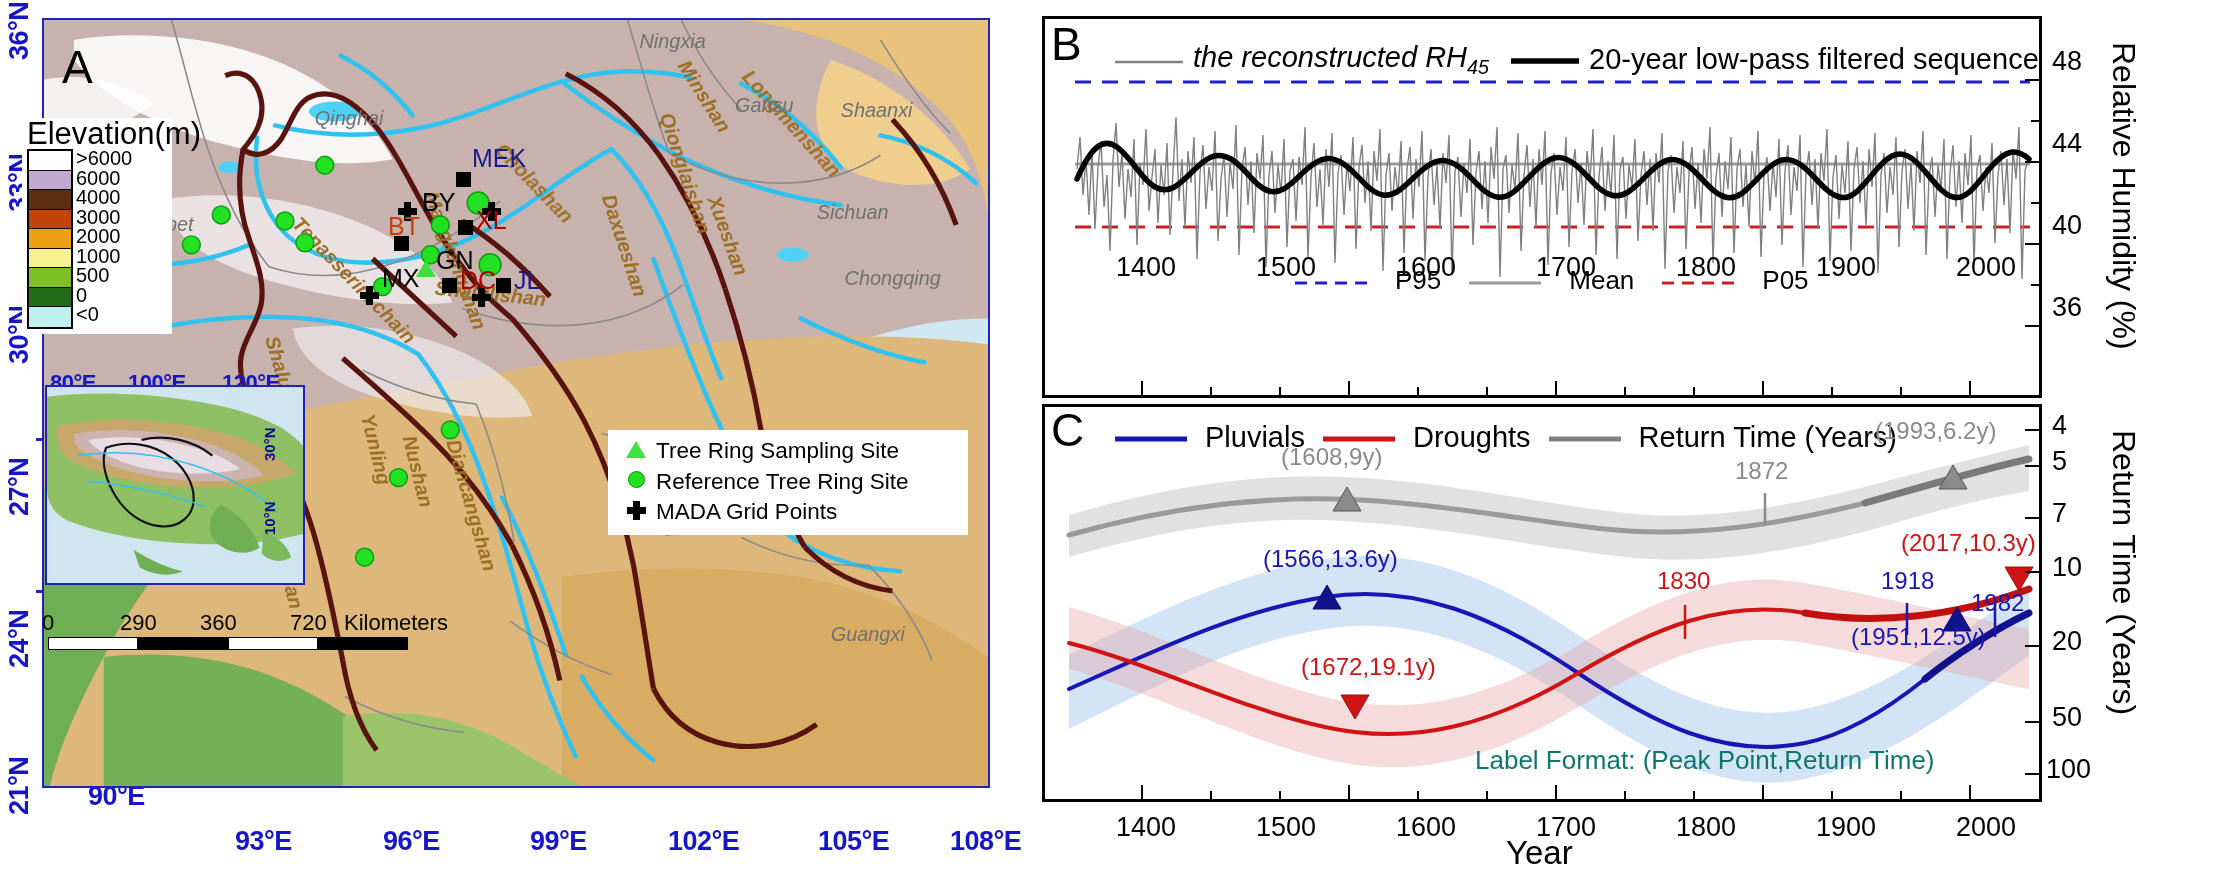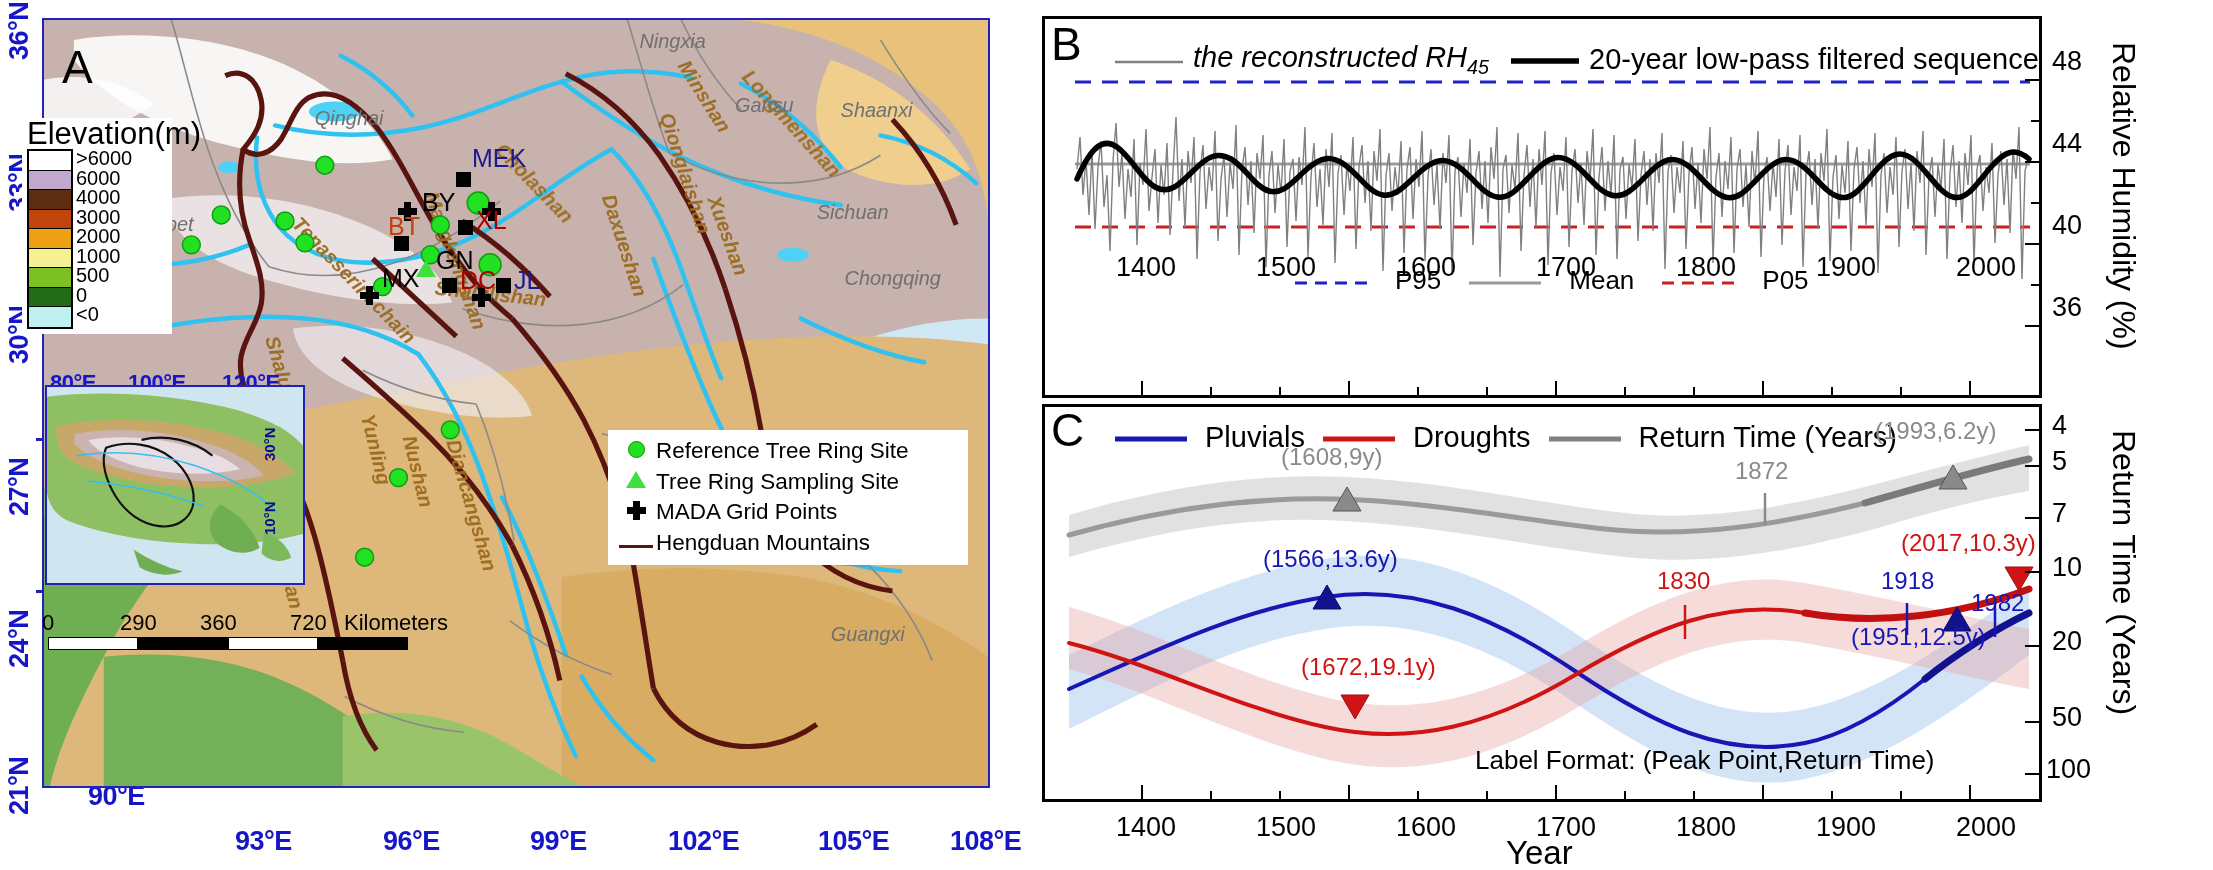--- a/index.html
+++ b/index.html
@@ -103,21 +103,21 @@
   .lg-txt { font-size:29px; color:#000; white-space:nowrap; }
 
   #legendB2 { position:absolute; left:250px; top:246px; display:flex; align-items:center; gap:28px; }
   .lg2-txt { font-size:26px; color:#000; }
 
   
   #legendC { position:absolute; left:70px; top:14px; display:flex; align-items:center; gap:18px; }
   .lgc-txt { font-size:29px; color:#000; white-space:nowrap; }
 
   .annot { position:absolute; font-size:24px; white-space:nowrap; }
-  #labelFormat { position:absolute; font-size:26px; color:#000000; white-space:nowrap; }
+  #labelFormat { position:absolute; font-size:26px; color:#0f766e; white-space:nowrap; }
 
   .italic { font-style:italic; }
   .sub { font-size:0.68em; vertical-align:-0.35em; font-style:italic; }
 </style>
 </head>
 <body>
 
 <div id="figure">
 
   <div id="panelA">
@@ -389,34 +389,30 @@
       <div id="scaleTicks">
         <div class="sb-seg" style="left:0px;   width:90px; background:#fff;"></div>
         <div class="sb-seg" style="left:90px;  width:90px; background:#000;"></div>
         <div class="sb-seg" style="left:180px; width:90px; background:#fff;"></div>
         <div class="sb-seg" style="left:270px; width:90px; background:#000;"></div>
       </div>
     </div>
 
     <div id="mapLegend">
       <div class="mleg-row">
+        <span class="mleg-sym"><span class="sym-tri"></span></span>
+        <span class="mleg-txt">Tree Ring Sampling Site</span>
+      </div>
+      <div class="mleg-row">
         <span class="mleg-sym"><span class="sym-circle"></span></span>
         <span class="mleg-txt">Reference Tree Ring Site</span>
-      </div>
-      <div class="mleg-row">
-        <span class="mleg-sym"><span class="sym-tri"></span></span>
-        <span class="mleg-txt">Tree Ring Sampling Site</span>
       </div>
       <div class="mleg-row">
         <span class="mleg-sym"><span class="sym-plus"></span></span>
         <span class="mleg-txt">MADA Grid Points</span>
-      </div>
-      <div class="mleg-row">
-        <span class="mleg-sym"><span class="sym-line"></span></span>
-        <span class="mleg-txt">Hengduan Mountains</span>
       </div>
     </div>
   </div>
 
   <div id="panelBC">
 
     <div class="plotbox" id="boxB">
       <div class="plot-inner">
         <svg viewBox="0 0 1000 382" preserveAspectRatio="none" width="1000" height="382">
 

